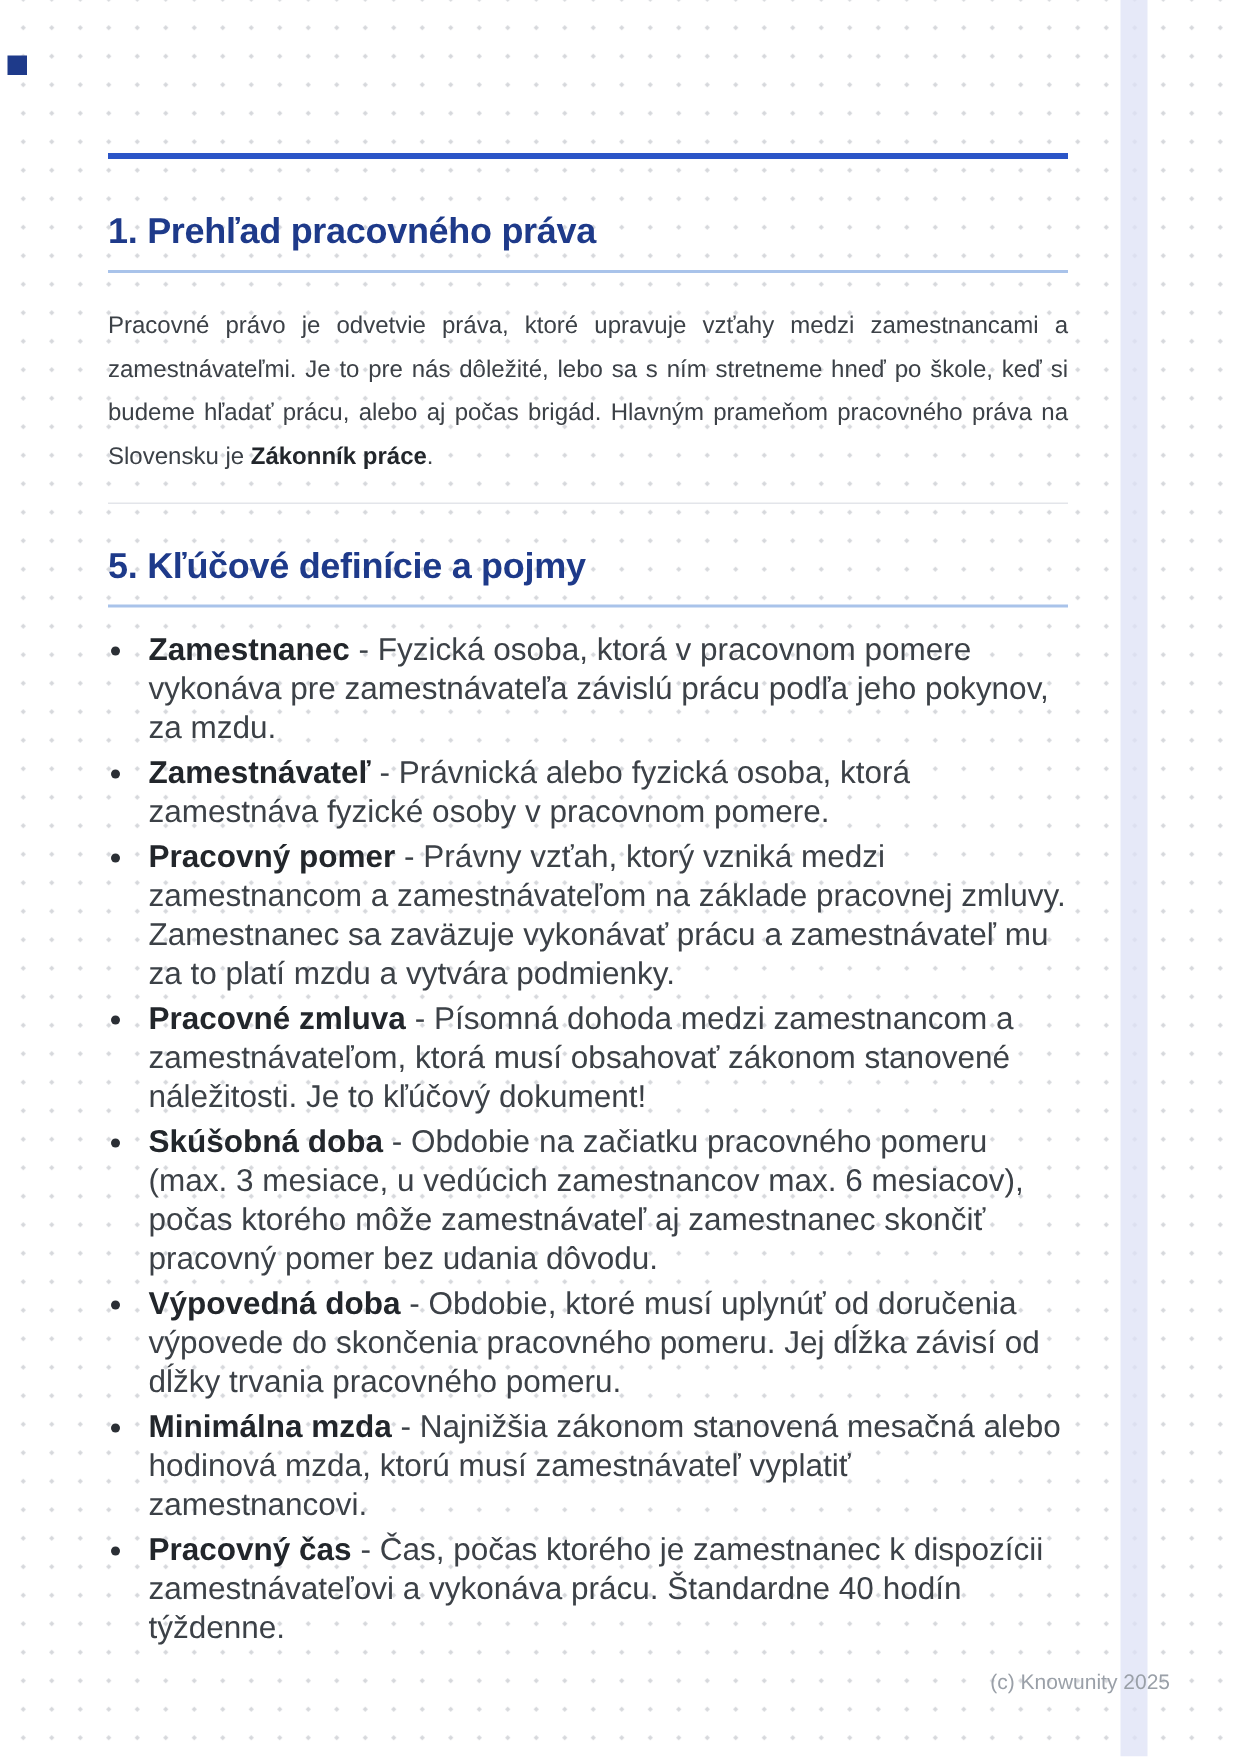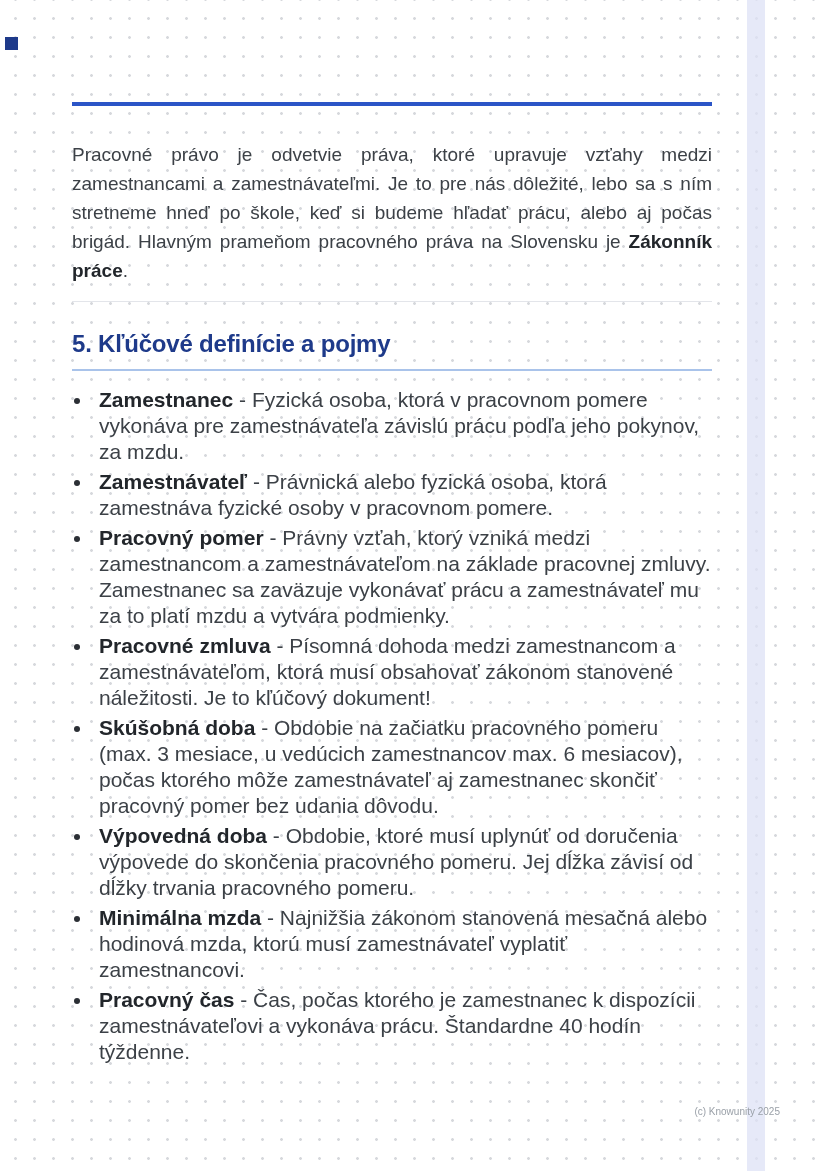--- a/index.html
+++ b/index.html
@@ -56,21 +56,21 @@
     font-size: 24px;
     line-height: 29px;
     font-weight: bold;
     letter-spacing: -0.2px;
     color: var(--heading-blue, #1e3a8a);
     padding-bottom: 11px;
     border-bottom: 2px solid var(--heading-rule-blue, #a9c3ea);
   }
   p.body-text {
     margin: 21px 0 0 0;
-    font-size: 19px;
+    font-size: 16px;
     line-height: 29px;
     color: var(--body-text, #3c4147);
   }
   p.body-text.justified { text-align: justify; }
   hr.section-divider {
     border: none;
     border-top: 1px solid var(--divider-gray, #e3e5ea);
     margin: 16px 0 0 0;
   }
   ul.definitions {
@@ -84,38 +84,39 @@
     padding-left: 6px;
     margin-bottom: 4px;
   }
   ul.definitions li::marker { color: #2b2f35; }
   strong.term, p strong, li strong {
     font-weight: bold;
     color: #22262b;
   }
   .footer-credit {
     position: absolute;
-    right: 48px; bottom: 54px;
-    font-size: 10px;
+    right: 48px; bottom: 42px;
+    font-size: 14px;
     color: var(--footer-gray, #9aa0a8);
   }
 </style>
 </head>
 <body>
 
 <div class="page">
 
   <div class="corner-square"></div>
   <div class="right-stripe"></div>
 
   <main class="content">
 
     <div class="title-rule"></div>
 
     <section class="doc-section">
+      <h2 class="section-heading">1. Prehľad pracovného práva</h2>
       <p class="body-text justified"><span>Pracovné právo je odvetvie práva, ktoré upravuje vzťahy medzi zamestnancami a zamestnávateľmi. Je to pre nás dôležité, lebo sa s ním stretneme hneď po škole, keď si budeme hľadať prácu, alebo aj počas brigád. Hlavným prameňom pracovného práva na Slovensku je </span><strong>Zákonník práce</strong><span>.</span></p>
     </section>
 
     <hr class="section-divider">
 
     <section class="doc-section second">
       <h2 class="section-heading">5. Kľúčové definície a pojmy</h2>
       <ul class="definitions">
           <li><strong class="term">Zamestnanec</strong><span> - Fyzická osoba, ktorá v pracovnom pomere vykonáva pre zamestnávateľa závislú prácu podľa jeho pokynov, za mzdu.</span></li>
           <li><strong class="term">Zamestnávateľ</strong><span> - Právnická alebo fyzická osoba, ktorá zamestnáva fyzické osoby v pracovnom pomere.</span></li>

